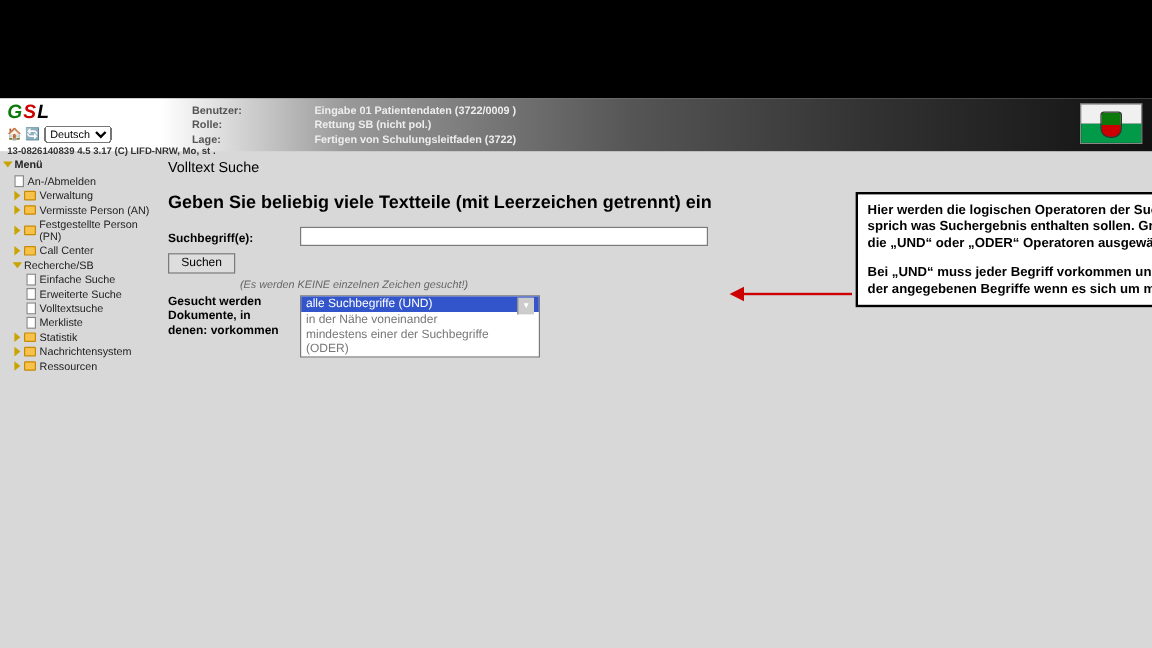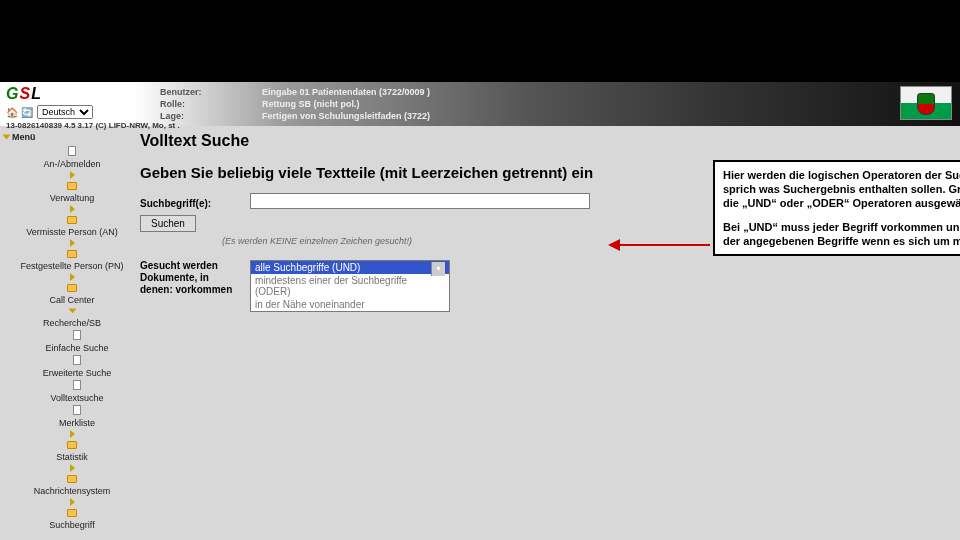--- a/index.html
+++ b/index.html
@@ -22,35 +22,35 @@
   .hdr-labels { position: absolute; left: 160px; top: 4px; font-size: 9px; color: #555; line-height: 12px; font-weight: bold; }
   .hdr-values { position: absolute; left: 262px; top: 4px; font-size: 9px; color: #eee; line-height: 12px; font-weight: bold; }
   .flag { position: absolute; right: 8px; top: 4px; width: 52px; height: 34px; border: 1px solid #888; display: flex; flex-direction: column; }
   .flag .top { flex: 1; background: #f0f0f0; position: relative; }
   .flag .bot { flex: 1; background: #009a49; }
   .flag .crest { position: absolute; top: 6px; left: 50%; transform: translateX(-50%); width: 18px; height: 22px; border-radius: 3px 3px 8px 8px; background: linear-gradient(to bottom, #0b7a0b 50%, #c00 50%); border: 1px solid #333; }
   .body { display: flex; height: calc(540px - 82px - 44px); background: #d8d8d8; }
   .sidebar { width: 136px; padding: 6px 4px; font-size: 9px; color: #222; }
   .sidebar .menu-head { font-weight: bold; margin-bottom: 3px; display: flex; align-items: center; gap: 3px; }
   .sidebar ul { list-style: none; }
-  .sidebar li { display: flex; align-items: center; gap: 3px; padding: 1px 0 1px 8px; cursor: default; flex-direction: column; }
+  .sidebar li { display: flex; align-items: center; gap: 3px; padding: 1px 0 1px 8px; cursor: default; }
   .sidebar li.sub { padding-left: 18px; }
   .folder { width: 10px; height: 8px; background: #f7c24b; border: 1px solid #c88a00; border-radius: 1px; display: inline-block; }
   .file { width: 8px; height: 10px; background: #fff; border: 1px solid #888; display: inline-block; position: relative; }
   .tri { width: 0; height: 0; border-top: 4px solid transparent; border-bottom: 4px solid transparent; border-left: 5px solid #c9a400; display: inline-block; }
   .tri.down { transform: rotate(90deg); }
   .content { flex: 1; padding: 6px 0 0 4px; position: relative; }
-  .ct-title { font-size: 16px; font-weight: bold; }
+  .ct-title { font-size: 12px; font-weight: normal; }
   .ct-sub { font-size: 15px; font-weight: bold; margin-top: 14px; }
   .form-row { display: flex; align-items: flex-end; gap: 10px; margin-top: 12px; }
   .lbl { width: 100px; font-size: 10px; font-weight: bold; }
   .search-input { width: 340px; height: 16px; border: 1px solid #7a7a7a; background: #fff; font-size: 10px; padding: 0 3px; }
   .btn { margin-top: 6px; font-size: 10px; padding: 2px 10px; border: 1px solid #7a7a7a; background: #ddd; cursor: default; }
   .hint { font-size: 9px; color: #666; margin-top: 4px; font-style: italic; }
-  .row2 { display: flex; gap: 10px; margin-top: 14px; align-items: flex-start; }
+  .row2 { display: flex; gap: 10px; margin-top: 4px; align-items: flex-start; }
   .row2 .lbl2 { width: 100px; font-size: 10px; font-weight: bold; line-height: 12px; }
   .selectbox { width: 200px; border: 1px solid #7a7a7a; background: #fff; font-size: 10px; }
   .selectbox .opt { padding: 1px 4px; }
   .selectbox .opt.sel { background: #3355cc; color: #fff; }
   .selectbox .opt.grey { color: #777; }
   .sel-handle { float: right; width: 14px; height: 14px; background: #ccc; border-left: 1px solid #888; text-align: center; font-size: 8px; line-height: 14px; }
   .arrow { position: absolute; top: 113px; left: 472px; width: 102px; height: 12px; }
   .arrow-line { position: absolute; top: 5px; left: 10px; right: 0; height: 2px; background: #c00; }
   .arrow-head { position: absolute; left: 0; top: 0; width: 0; height: 0; border-top: 6px solid transparent; border-bottom: 6px solid transparent; border-right: 12px solid #c00; }
   .callout { position: absolute; top: 34px; left: 577px; width: 372px; background: #fff; border: 2px solid #000; padding: 6px 8px; font-size: 11px; line-height: 14px; font-weight: bold; }
@@ -149,42 +149,42 @@
             <span>Statistik</span>
           </li>
           <li>
             <span class="tri"></span>
             <span class="folder"></span>
             <span>Nachrichtensystem</span>
           </li>
           <li>
             <span class="tri"></span>
             <span class="folder"></span>
-            <span>Suchbegriff</span>
+            <span>Ressourcen</span>
           </li>
         </ul>
     </div>
 
     <div class="content">
       <div class="ct-title">Volltext Suche</div>
       <div class="ct-sub">Geben Sie beliebig viele Textteile (mit Leerzeichen getrennt) ein</div>
 
       <div class="form-row">
         <div class="lbl">Suchbegriff(e):</div>
         <input class="search-input" style="">
       </div>
       <button class="btn">Suchen</button>
-      <div class="hint" style="margin-left:82px;">(Es werden KEINE einzelnen Zeichen gesucht!)</div>
+      <div class="hint" style="margin-left:60px;">(Es werden KEINE einzelnen Zeichen gesucht!)</div>
 
       <div class="row2">
         <div class="lbl2">Gesucht werden Dokumente, in denen: vorkommen</div>
         <div class="selectbox">
           <div class="opt sel"><span class="sel-handle">▾</span><span>alle Suchbegriffe (UND)</span></div>
+          <div class="opt grey">in der Nähe voneinander</div>
           <div class="opt grey">mindestens einer der Suchbegriffe (ODER)</div>
-          <div class="opt grey">in der Nähe voneinander</div>
         </div>
       </div>
 
       <div class="arrow">
         <div class="arrow-head"></div>
           <div class="arrow-line"></div>
       </div>
 
       <div class="callout">
         <p>Hier werden die logischen Operatoren der Suche ausgewählt, sprich was Suchergebnis enthalten sollen. Grundsätzliche werden die „UND“ oder „ODER“ Operatoren ausgewählt.</p>

